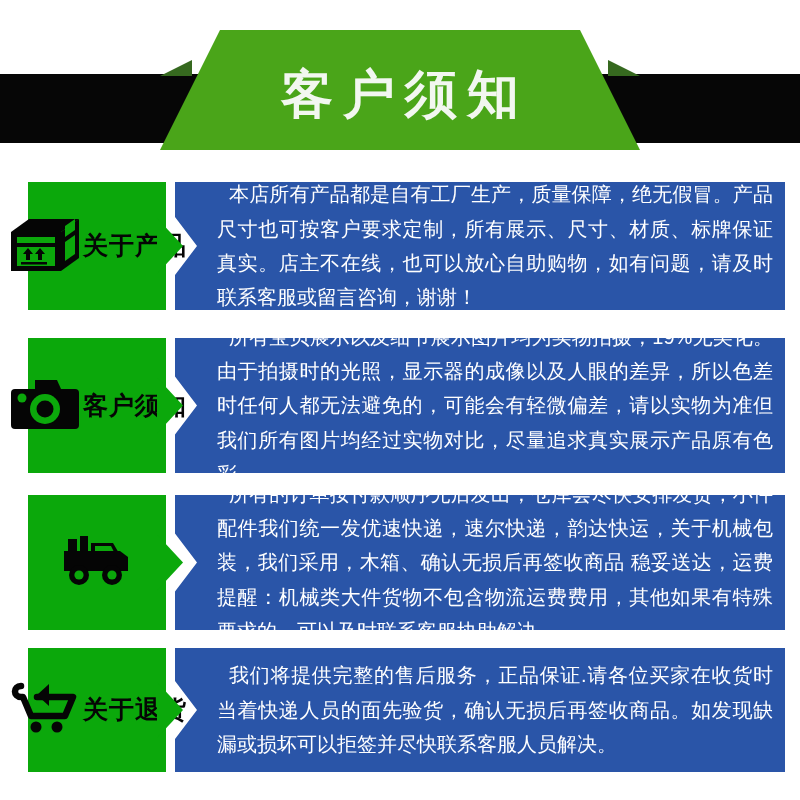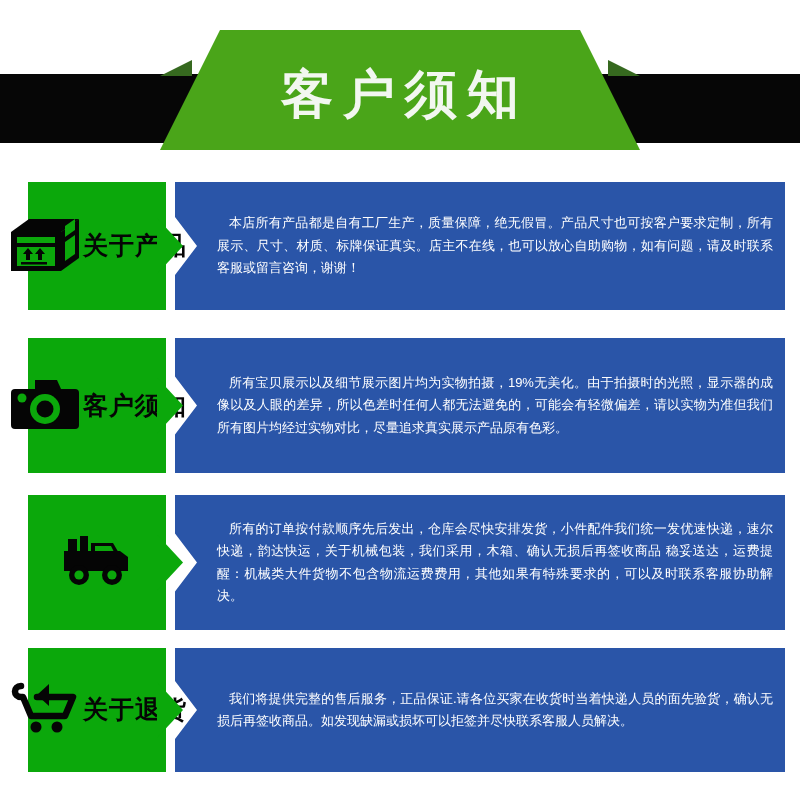--- a/index.html
+++ b/index.html
@@ -132,21 +132,21 @@
     height: 100%;
     background: #2a55a8;
     box-sizing: border-box;
     clip-path: polygon(0 0, 100% 0, 100% 100%, 0 100%,
                        0 calc(50% + 29px), 22px 50%, 0 calc(50% - 29px));
     display: flex;
     align-items: center;
   }
   .panel-text {
     color: #ffffff;
-    font-size: 13px;
+    font-size: 20px;
     line-height: 1.72;
     padding: 0 12px 0 42px;
     text-align: justify;
     text-justify: inter-character;
     font-weight: 500;
     width: 100%;
     box-sizing: border-box;
     text-indent: 12px;
   }
 </style>

